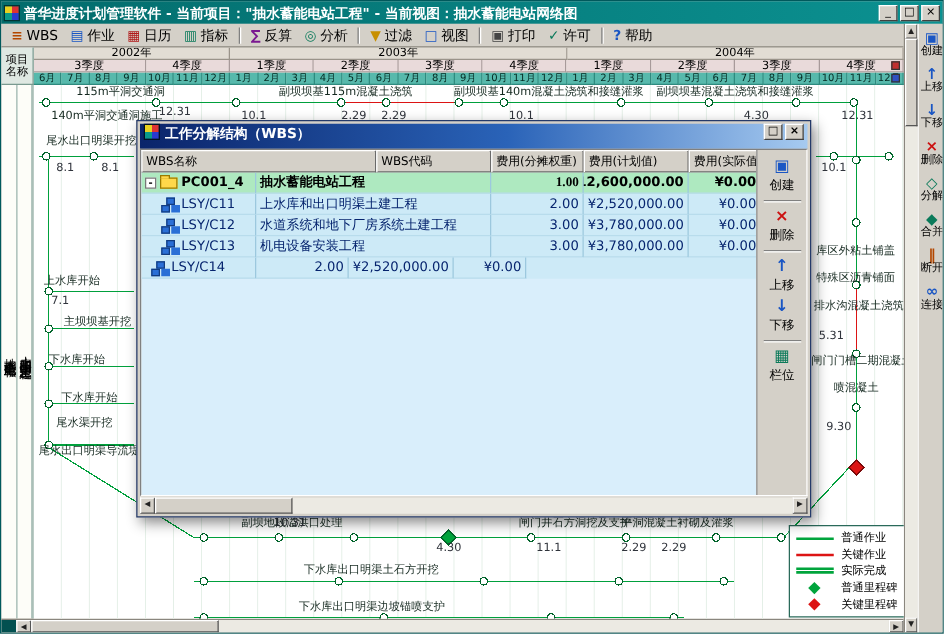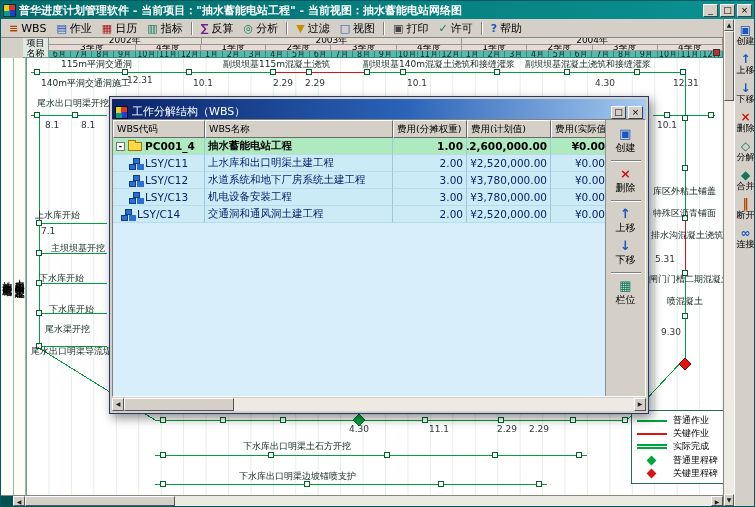--- a/index.html
+++ b/index.html
@@ -13,21 +13,21 @@
   .wb{width:15px;height:13px;background:#d4d0c8;border:1px solid;border-color:#fff #404040 #404040 #fff;font-size:9px;line-height:11px;text-align:center;color:#000;}
   
   .mainrow{flex:1;display:flex;overflow:hidden;}
   .colmain{width:722px;flex:none;display:flex;flex-direction:column;overflow:hidden;}
   
   .toolbar{height:19px;flex:none;background:#d4d0c8;border-bottom:1px solid #8a867e;display:flex;align-items:center;padding:0 3px;}
   .tbtn{display:flex;align-items:center;gap:3px;padding:1px 5px;font-size:11px;white-space:nowrap;}
   .ticon{font-size:11px;font-weight:bold;line-height:11px;}
   .tsep{width:2px;height:13px;border-left:1px solid #808080;border-right:1px solid #fff;margin:0 3px;}
   
-  .hdr{height:20px;flex:none;display:flex;padding-left:22px;}
+  .hdr{height:30px;flex:none;display:flex;}
   .corner{width:26px;flex:none;background:#dfe8e2;border-right:1px solid #7a9a90;border-bottom:1px solid #7a9a90;font-size:9px;line-height:10px;color:#000;display:flex;flex-direction:column;align-items:center;justify-content:center;}
   .tsrows{flex:1;display:flex;flex-direction:column;position:relative;overflow:hidden;}
   .tsrow{display:flex;flex:1;overflow:hidden;}
   .ycell{background:#e2ddd4;border-right:1px solid #9a948a;border-bottom:1px solid #9a948a;font-size:9px;display:flex;align-items:center;justify-content:center;overflow:hidden;white-space:nowrap;}
   .qcell{background:#e9dada;border-right:1px solid #a89a9a;border-bottom:1px solid #a89a9a;font-size:9px;display:flex;align-items:center;justify-content:center;overflow:hidden;white-space:nowrap;}
   .mcell{background:#57b9ac;border-right:1px solid #2e8a7e;border-bottom:1px solid #2e8a7e;font-size:8px;color:#042a22;display:flex;align-items:center;justify-content:center;overflow:hidden;white-space:nowrap;}
   .nud{position:absolute;right:3px;width:7px;height:7px;border:1px solid #333;}
   .nud.r{top:11px;background:#c03030;}
   .nud.b{top:21px;background:#3050c0;}
   
@@ -57,21 +57,21 @@
   .vscroll{width:11px;flex:none;background:#eceae3;display:flex;flex-direction:column;border-left:1px solid #8a867e;}
   .sarrow-v{height:12px;width:100%;background:#d4d0c8;border:1px solid;border-color:#fff #555 #555 #fff;font-size:6px;line-height:10px;text-align:center;color:#222;flex:none;}
   .vtrack{flex:1;position:relative;}
   .sthumb-v{position:absolute;left:0;right:0;top:0;height:70px;background:#d4d0c8;border:1px solid;border-color:#fff #555 #555 #fff;}
   
   .sidebar{width:22px;flex:none;background:#d4d0c8;border-left:1px solid #fff;display:flex;flex-direction:column;align-items:center;padding-top:5px;gap:7px;overflow:hidden;}
   .sbtn{display:flex;flex-direction:column;align-items:center;font-size:9px;line-height:10px;color:#000;}
   .sbtn .bico{font-size:12px;line-height:12px;font-weight:bold;}
   
   .dialog{position:absolute;left:108px;top:95px;width:540px;height:318px;background:#d4d0c8;border:1px solid #243a6a;box-shadow:3px 4px 10px rgba(0,0,0,.45);display:flex;flex-direction:column;padding:2px;z-index:20;}
-  .dtitle{height:20px;flex:none;background:linear-gradient(90deg,#0a246a,#2a63b8 55%,#a6caf0);display:flex;align-items:flex-end;color:#fff;font-size:11px;font-weight:normal;padding:0 3px;gap:4px;}
+  .dtitle{height:20px;flex:none;background:linear-gradient(90deg,#0a246a,#2a63b8 55%,#a6caf0);display:flex;align-items:flex-start;color:#fff;font-size:11px;font-weight:bold;padding:0 3px;gap:4px;}
   .dticon{width:13px;height:13px;flex:none;background:conic-gradient(#d33 0 25%,#2a3ad0 0 50%,#0a9a8a 0 75%,#e8d020 0);border:1px solid #012;}
   .dttext{flex:1;white-space:nowrap;overflow:hidden;}
   .dbody{flex:1;display:flex;overflow:hidden;border:1px solid;border-color:#808080 #fff #fff #808080;}
   .tablewrap{flex:1;background:#d9eefb;display:flex;flex-direction:column;overflow:hidden;}
   .thead{display:flex;height:18px;flex:none;}
   .hcell{background:#d4d0c8;border:1px solid;border-color:#fff #6a6a6a #6a6a6a #fff;font-size:9.5px;display:flex;align-items:center;padding:0 3px;flex:none;overflow:hidden;white-space:nowrap;}
   .trow{display:flex;height:17px;flex:none;background:#cdeaf7;color:#06246e;}
   .trow.sel{background:#aee9c0;color:#000;font-weight:bold;}
   .tcell{border-right:1px solid #9cc8de;border-bottom:1px solid #b8dcec;font-size:10.5px;display:flex;align-items:center;padding:0 3px;flex:none;overflow:hidden;white-space:nowrap;}
   .tcell.r{justify-content:flex-end;}
@@ -418,35 +418,35 @@
       <span class="dticon"></span>
       <span class="dttext">工作分解结构（WBS）</span>
       <span class="wbtns">
         <span class="wb">□</span>
         <span class="wb">×</span>
       </span>
     </div>
     <div class="dbody">
       <div class="tablewrap">
         <div class="thead">
+            <div class="hcell" style="width: 188px;">WBS名称</div>
             <div class="hcell" style="width: 92px;">WBS代码</div>
-            <div class="hcell" style="width: 188px;">WBS名称</div>
             <div class="hcell" style="width: 74px;">费用(分摊权重)</div>
             <div class="hcell" style="width: 84px;">费用(计划值)</div>
             <div class="hcell" style="width: 58px;">费用(实际值)</div>
           </div>
         <div style="flex:1;overflow:hidden;">
             <div class="trow sel">
               <div class="tcell" style="width: 92px;">
                 <span class="exp">-</span>
                 <span class="icon-folder"></span>
                 <span>PC001_4</span>
               </div>
               <div class="tcell" style="width: 188px;">抽水蓄能电站工程</div>
-              <div class="tcell r" style="width: 74px;">1.00</div>
+              <div class="tcell r" style="width: 74px; font-family: Liberation Serif, serif;">1.00</div>
               <div class="tcell r" style="width: 84px;">¥12,600,000.00</div>
               <div class="tcell r" style="width: 58px;">¥0.00</div>
             </div>
             <div class="trow">
               <div class="tcell" style="width: 92px; padding-left: 16px;">
                 <span class="icon-wbs"></span>
                 <span>LSY/C11</span>
               </div>
               <div class="tcell" style="width: 188px;">上水库和出口明渠土建工程</div>
               <div class="tcell r" style="width: 74px;">2.00</div>
@@ -471,21 +471,20 @@
               <div class="tcell" style="width: 188px;">机电设备安装工程</div>
               <div class="tcell r" style="width: 74px;">3.00</div>
               <div class="tcell r" style="width: 84px;">¥3,780,000.00</div>
               <div class="tcell r" style="width: 58px;">¥0.00</div>
             </div>
             <div class="trow">
               <div class="tcell" style="width: 92px; padding-left: 8px;">
                 <span class="icon-wbs"></span>
                 <span>LSY/C14</span>
               </div>
-              <div class="tcell" style="width: 188px;">交通洞和通风洞土建工程</div>
               <div class="tcell r" style="width: 74px;">2.00</div>
               <div class="tcell r" style="width: 84px;">¥2,520,000.00</div>
               <div class="tcell r" style="width: 58px;">¥0.00</div>
             </div>
           </div>
       </div>
       <div class="btnpanel">
           <div class="dbtn">
             <span class="bico" style="color: rgb(26, 86, 196);">▣</span>
             <span>创建</span>

